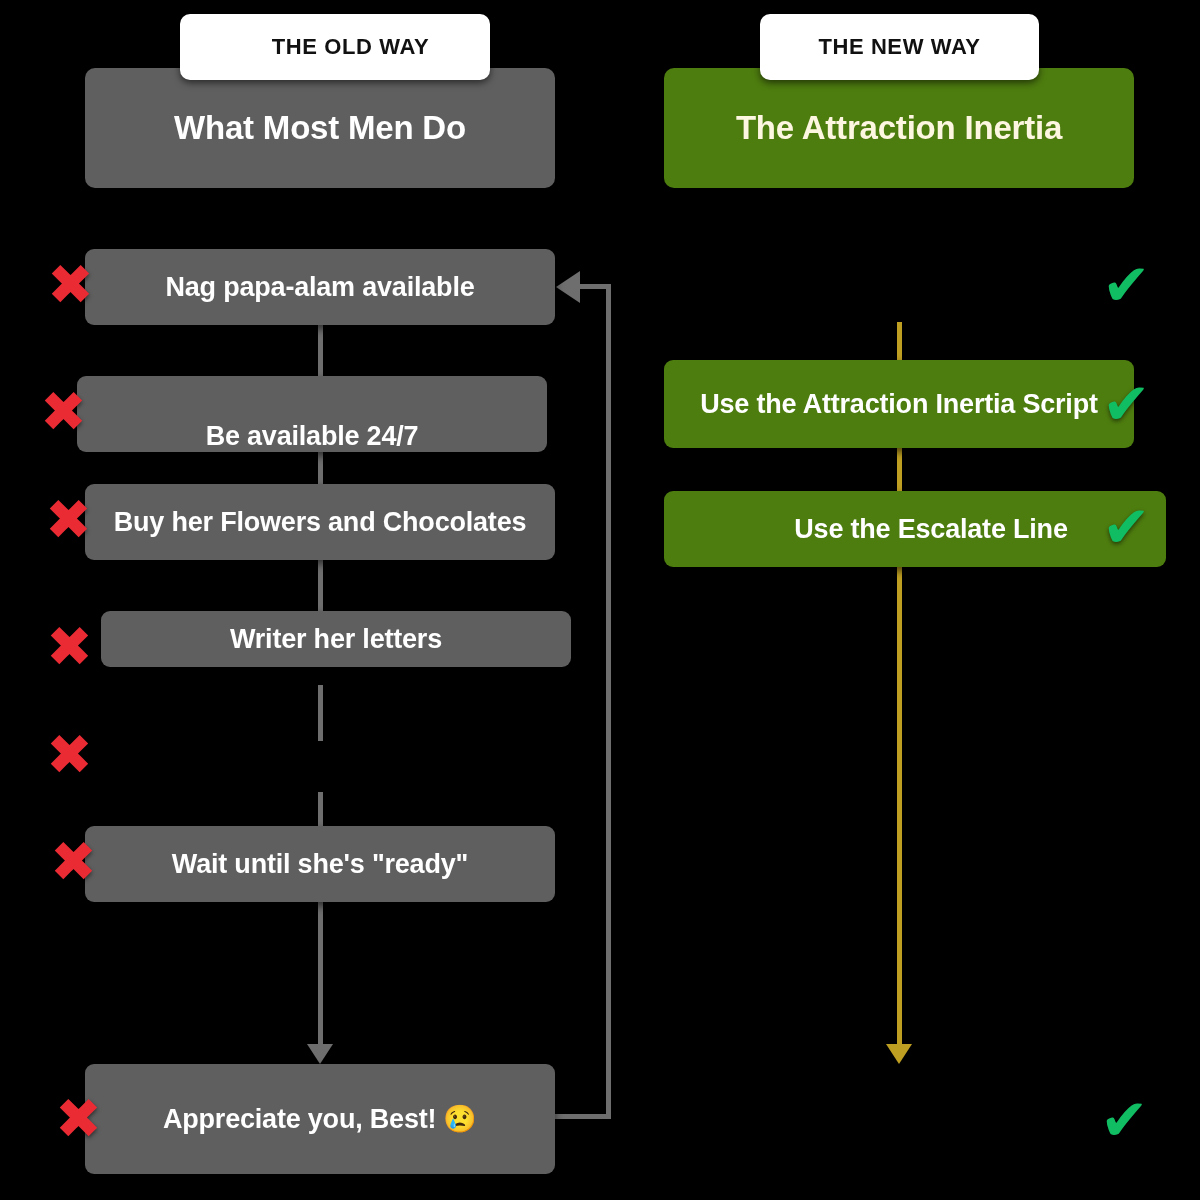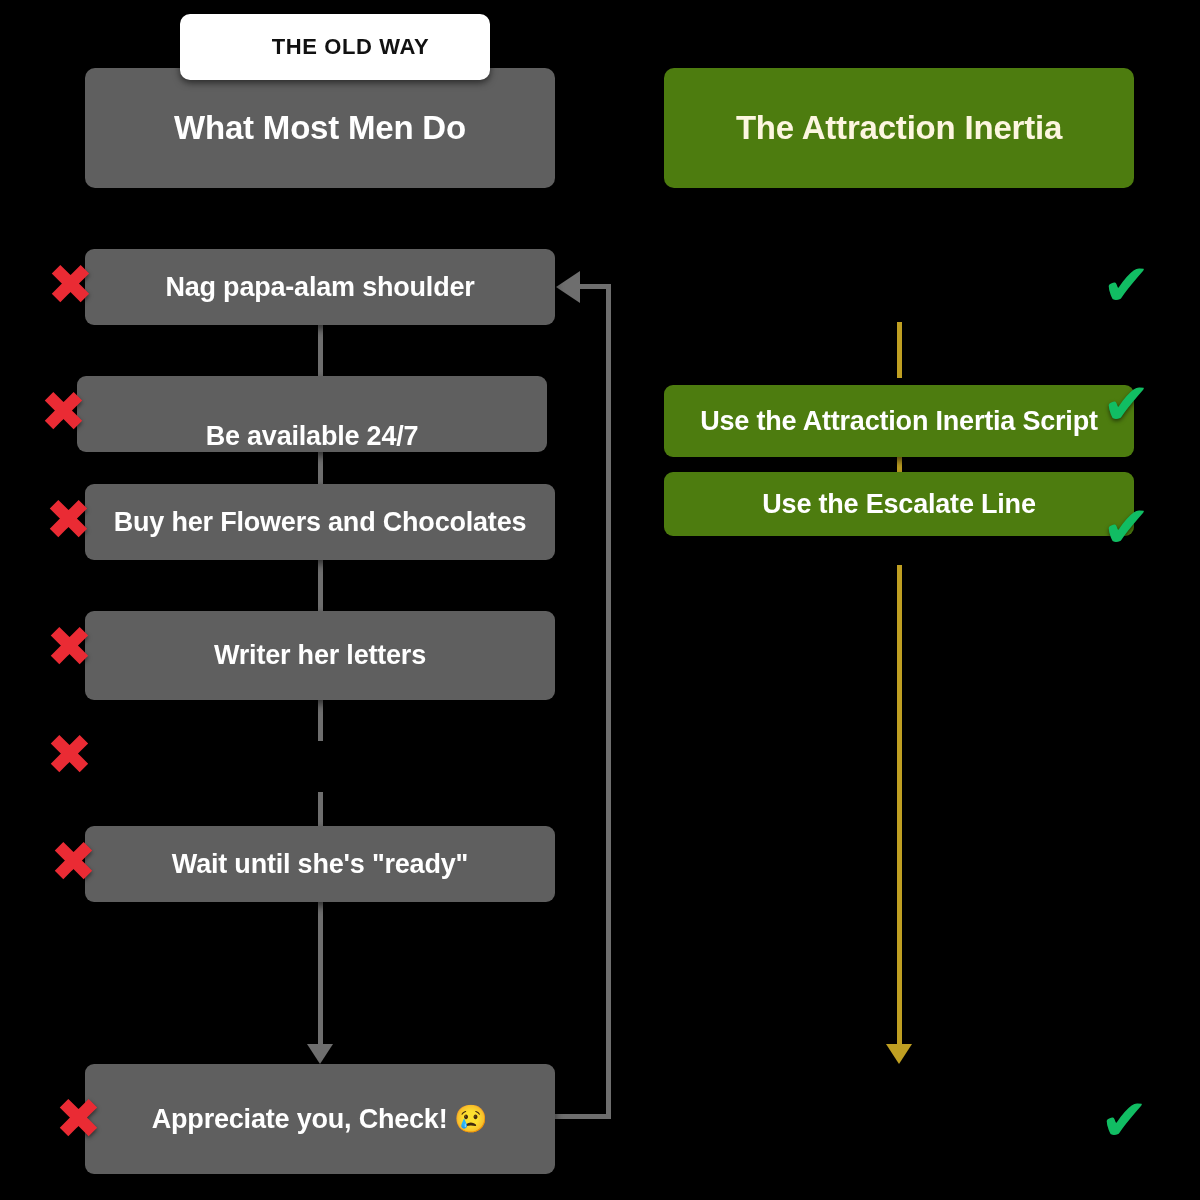--- a/index.html
+++ b/index.html
@@ -148,71 +148,74 @@
   <div class="conn conn-v-gray" style="left:318px; top:792px; height:56px;"></div>
   <div class="conn conn-v-gray" style="left:318px; top:900px; height:144px;"></div>
   <div class="arrow-down arrow-down-gray" style="left:307px; top:1044px;"></div>
 
   <div class="conn conn-h-gray" style="left:553px; top:1114px; width:58px;"></div>
   <div class="conn conn-v-gray" style="left:606px; top:284px; height:835px;"></div>
   <div class="conn conn-h-gray" style="left:580px; top:284px; width:31px;"></div>
   <div class="arrow-left" style="left:556px; top:271px;"></div>
 
   <div class="step gray" style="left:85px; top:249px; width:470px; height:76px;">
-    <div class="step-label txt-white">Nag papa-alam shoulder</div>
+    <div class="step-label txt-white">Nag papa-alam available</div>
   </div>
   <div class="mark mark-x" style="left:47px; top:257px;">✖</div>
 
   <div class="step gray" style="left:77px; top:376px; width:470px; height:76px;align-items:flex-end;">
     <div class="step-label txt-white">Be available 24/7</div>
   </div>
   <div class="mark mark-x" style="left:40px; top:384px;">✖</div>
 
   <div class="step gray" style="left:85px; top:484px; width:470px; height:76px;">
     <div class="step-label txt-white">Buy her Flowers and Chocolates</div>
   </div>
   <div class="mark mark-x" style="left:45px; top:492px;">✖</div>
 
-  <div class="step gray" style="left:85px; top:611px; width:470px; height:89px;">
+  <div class="step gray" style="left:101px; top:611px; width:470px; height:56px;">
     <div class="step-label txt-white">Writer her letters</div>
   </div>
   <div class="mark mark-x" style="left:46px; top:619px;">✖</div>
 
   <div class="mark mark-x" style="left:46px; top:727px;">✖</div>
 
   <div class="step gray" style="left:85px; top:826px; width:470px; height:76px;">
     <div class="step-label txt-white">Wait until she's "ready"</div>
   </div>
   <div class="mark mark-x" style="left:50px; top:834px;">✖</div>
 
   <div class="step gray" style="left:85px; top:1064px; width:470px; height:110px;">
     <div class="step-label txt-white">
-      <span>Appreciate you, Check!</span>
+      <span>Appreciate you, Best!</span>
       <span>😢</span>
     </div>
   </div>
   <div class="mark mark-x" style="left:55px; top:1091px;">✖</div>
 
   <div class="panel gold" style="left:664px; top:68px; width:470px; height:120px;">
     <div class="panel-title txt-cream">The Attraction Inertia</div>
   </div>
 
+  <div class="tab" style="left:760px; top:14px; width:279px; height:66px;">
+    <div class="tab-label">THE NEW WAY</div>
+  </div>
 
   <div class="conn conn-v-gold" style="left:897px; top:322px; height:56px;"></div>
   <div class="conn conn-v-gold" style="left:897px; top:441px; height:56px;"></div>
   <div class="conn conn-v-gold" style="left:897px; top:565px; height:479px;"></div>
   <div class="arrow-down arrow-down-gold" style="left:886px; top:1044px;"></div>
 
   <div class="mark mark-check" style="left:1102px; top:256px;">✔</div>
 
-  <div class="step gold" style="left:664px; top:385px; width:470px; height:72px;">
+  <div class="step gold" style="left:664px; top:360px; width:470px; height:88px;">
     <div class="step-label txt-white">Use the Attraction Inertia Script</div>
   </div>
   <div class="mark mark-check" style="left:1102px; top:375px;">✔</div>
 
-  <div class="step gold" style="left:664px; top:472px; width:470px; height:64px;">
+  <div class="step gold" style="left:664px; top:491px; width:470px; height:76px;padding-left:32px;">
     <div class="step-label txt-white">Use the Escalate Line</div>
   </div>
   <div class="mark mark-check" style="left:1102px; top:498px;">✔</div>
 
   <div class="mark mark-check" style="left:1100px; top:1091px;">✔</div>
 
 </div>
 
 </body></html>

